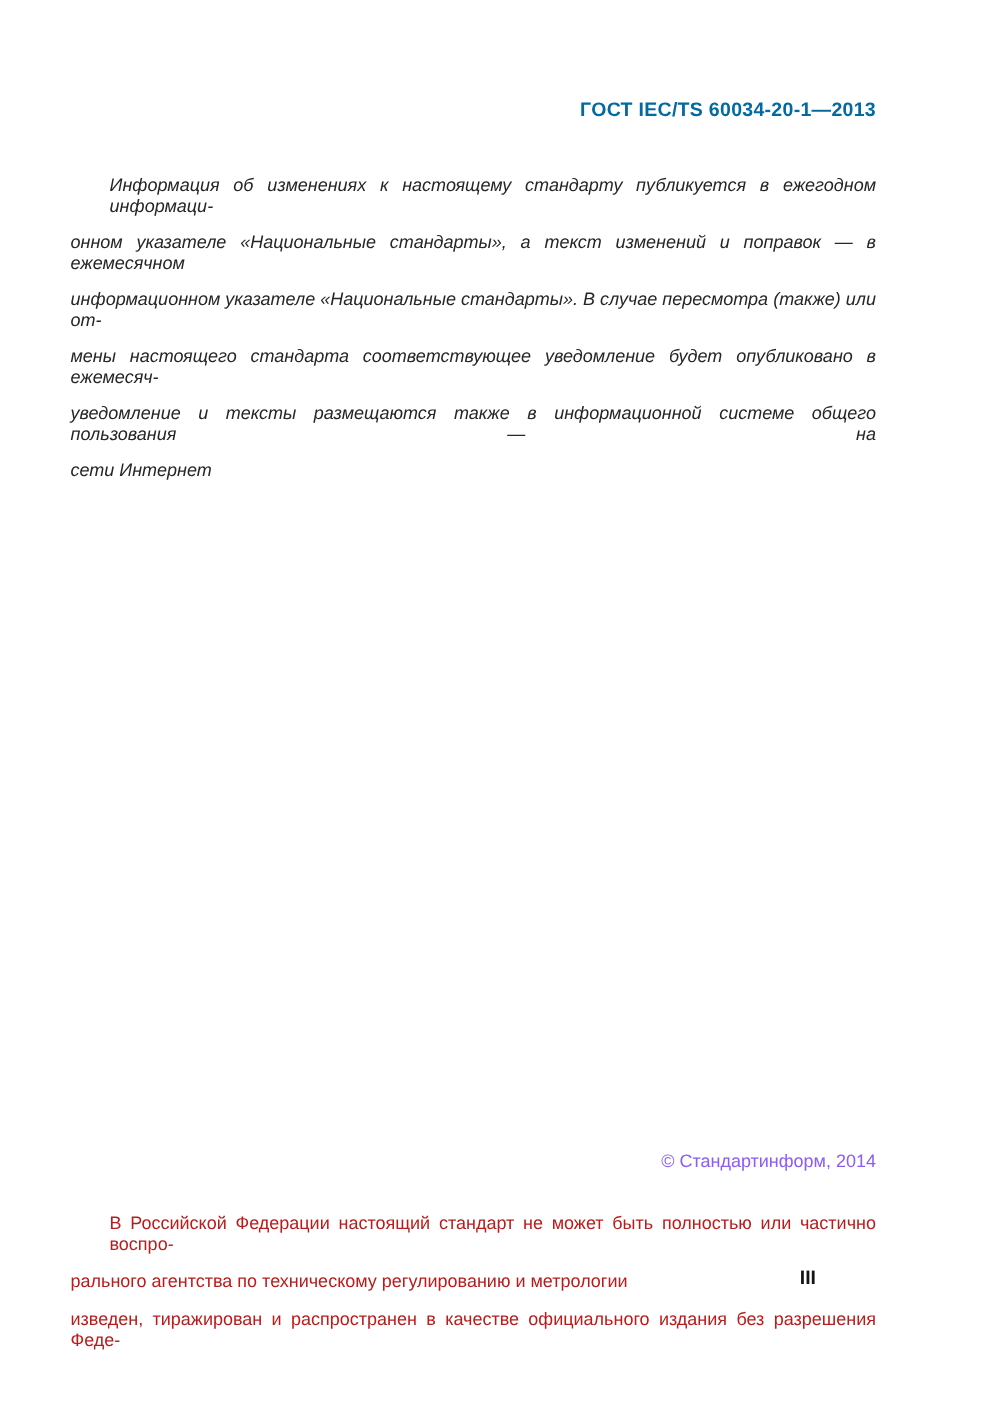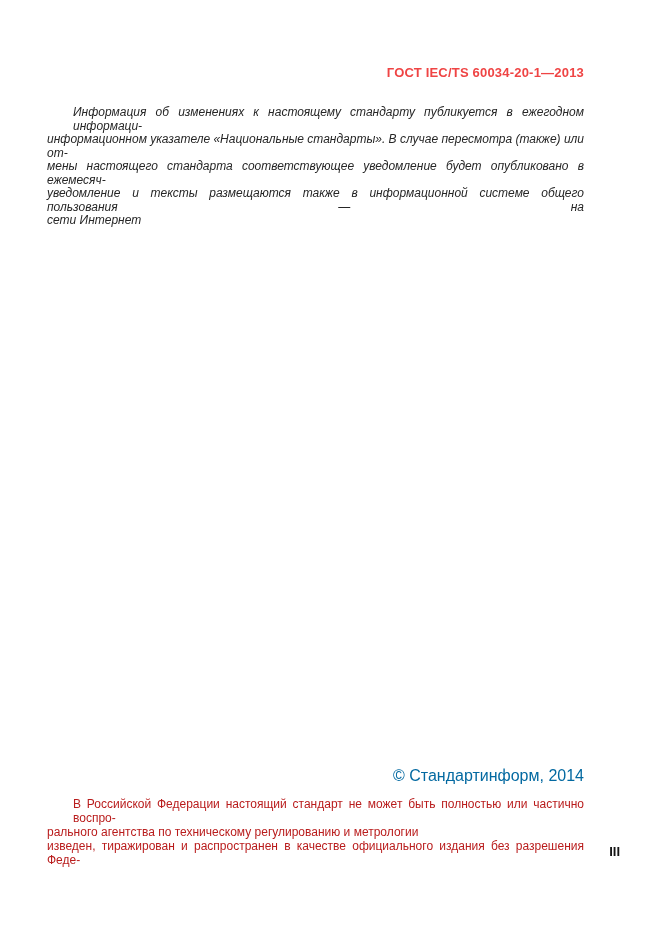--- a/index.html
+++ b/index.html
@@ -18,21 +18,21 @@
   }
   .doc-header {
     position: absolute;
     top: 65px;
     left: 0;
     width: 584px;
     text-align: right;
     font-size: 13px;
     font-weight: bold;
     letter-spacing: 0.2px;
-    color: #ef4444;
+    color: #0369a1;
   }
   .intro {
     position: absolute;
     top: 106px;
     left: 47px;
     width: 537px;
     font-size: 12px;
     line-height: 13.5px;
     font-style: italic;
     color: #262626;
@@ -41,58 +41,60 @@
     position: absolute;
     top: 797px;
     left: 47px;
     width: 537px;
     font-size: 12px;
     line-height: 14px;
     color: #b91c1c;
   }
   .line {
     white-space: nowrap;
+    margin-top: 11px;
   }
   .line.fill {
     white-space: normal;
     text-align: justify;
     text-align-last: justify;
   }
   .line.indent {
     padding-left: 26px;
   }
   .copyright {
     position: absolute;
     top: 767px;
     left: 0;
     width: 584px;
     text-align: right;
-    font-size: 16px;
-    color: #0369a1;
+    font-size: 12px;
+    color: #8b5cf6;
   }
   .page-number {
     position: absolute;
     top: 844px;
     left: 0;
-    width: 620px;
+    width: 544px;
     text-align: right;
     font-size: 13px;
     font-weight: bold;
     color: #151515;
   }
 </style>
 </head>
 <body>
 
 <div class="page">
 
   <div class="doc-header">ГОСТ IEC/TS 60034-20-1—2013</div>
 
   <div class="intro">
     <div class="line fill indent">Информация об изменениях к настоящему стандарту публикуется в ежегодном информаци-</div>
+    <div class="line fill">онном указателе «Национальные стандарты», а текст изменений и поправок — в ежемесячном</div>
     <div class="line fill">информационном указателе «Национальные стандарты». В случае пересмотра (также) или от-</div>
     <div class="line fill">мены настоящего стандарта соответствующее уведомление будет опубликовано в ежемесяч-</div>
     <div class="line fill">уведомление и тексты размещаются также в информационной системе общего пользования — на</div>
     <div class="line">сети Интернет</div>
   </div>
 
   <div class="copyright">© Стандартинформ, 2014</div>
 
   <div class="legal">
     <div class="line fill indent">В Российской Федерации настоящий стандарт не может быть полностью или частично воспро-</div>

